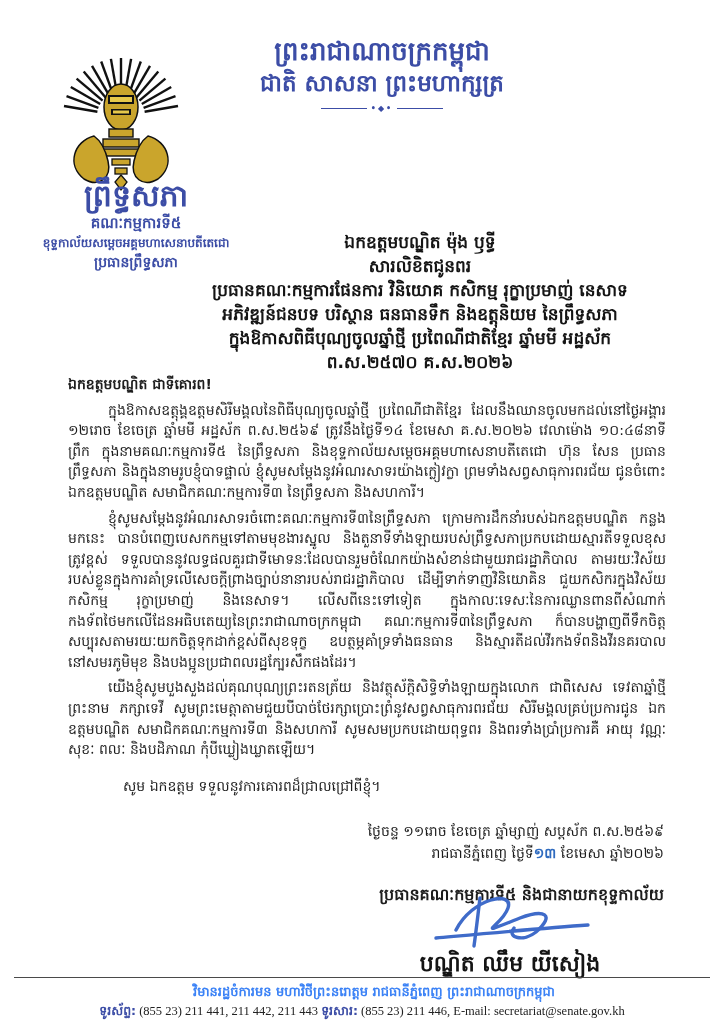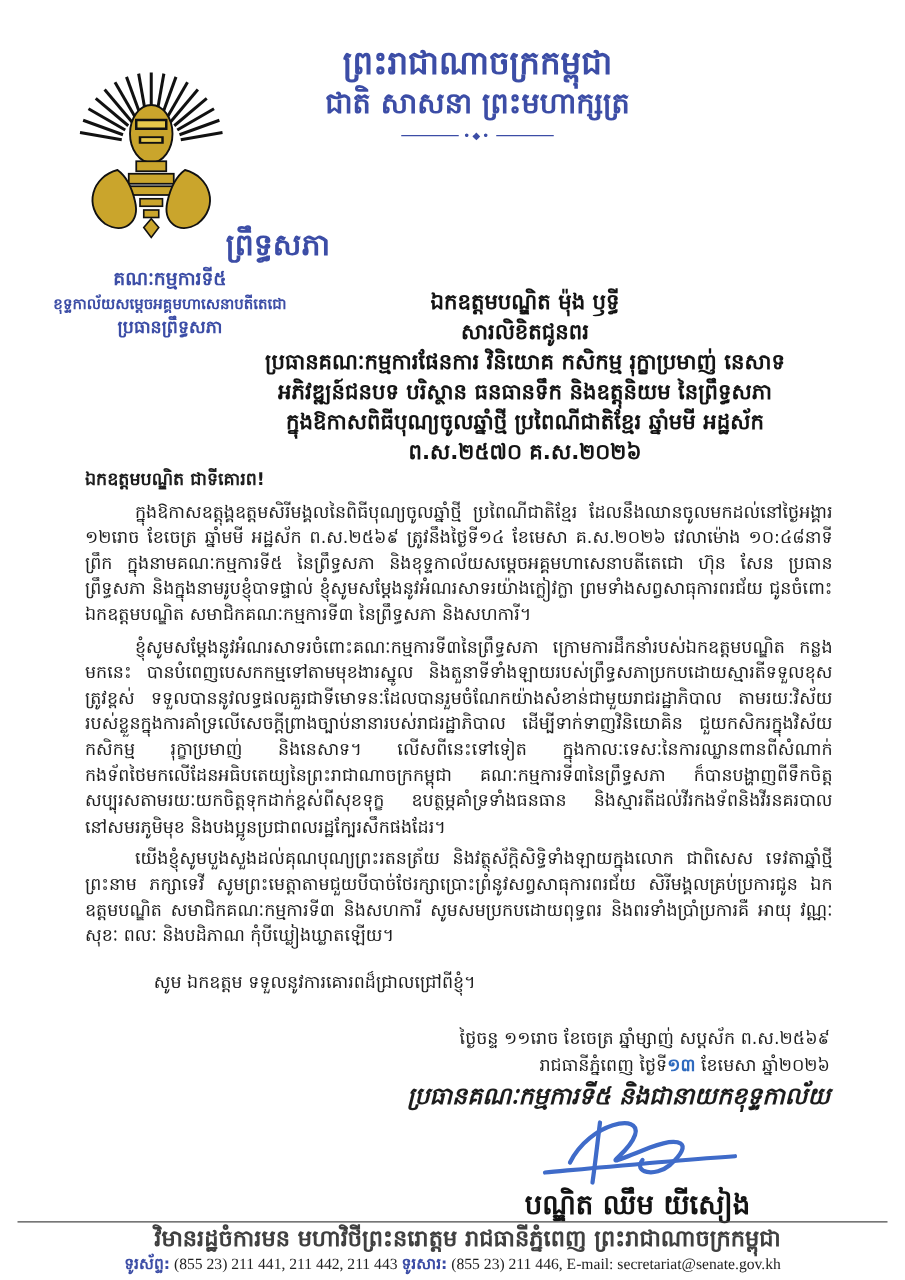--- a/index.html
+++ b/index.html
@@ -19,21 +19,21 @@
   .kingdom { font-size:26px; line-height:34px; }
   .motto   { font-size:23px; line-height:30px; }
   .ornament-row { display:flex; align-items:center; justify-content:center; margin-top:6px; color:#3c4da6; }
   .ornament-row .bar { width:46px; border-top:1px solid #3c4da6; }
   .ornament-row .glyph { font-size:8px; padding:0 4px; letter-spacing:2px; }
   
   .sender {
     position:absolute; left:8px; top:180px; width:256px;
     text-align:center; color:#3c4da6; font-weight:bold;
   }
-  .sender .institution { font-size:24px; line-height:32px;text-align:right; }
+  .sender .institution { font-size:30px; line-height:32px; }
   .sender .committee   { font-size:15px; line-height:22px; }
   .sender .office      { font-size:12px; line-height:18px; }
   .sender .stitle      { font-size:14px; line-height:20px; }
   
   .subject {
     position:absolute; left:150px; top:230px; width:540px;
     text-align:center; font-weight:bold; color:#141414;
   }
   .subject div { font-size:17px; line-height:24px; }
   
@@ -42,31 +42,31 @@
     font-size:14px; line-height:20.6px; color:#1d1d1d;
   }
   .salutation { font-weight:bold; margin-bottom:5px; }
   .para { text-align:justify; text-indent:40px; margin-bottom:5px; }
   .closing { text-indent:55px; margin-top:16px; }
   
   .dateblock {
     position:absolute; left:272px; top:820px; width:392px;
     text-align:right; font-size:14px; line-height:22px;
   }
-  .dateblock .sign-title { font-weight:bold; font-size:19px; line-height:24px; margin-top:1px;font-style:italic; }
+  .dateblock .sign-title { font-weight:bold; font-size:16px; line-height:24px; margin-top:19px; }
   .day-blue { color:#2f6bbf; font-weight:bold; }
   .signature-svg { position:absolute; left:428px; top:888px; width:170px; height:64px; }
   .signer-name {
     position:absolute; left:390px; top:950px; width:240px;
     text-align:center; font-weight:bold; font-size:22px; color:#141414;
   }
   
   .footer-rule { position:absolute; left:14px; right:14px; top:977px; border-top:1.6px solid #4a4a4a; }
   .footer { position:absolute; left:0; top:982px; width:724px; text-align:center; }
-  .footer .addr { color:#404040; font-weight:bold; font-size:18px; line-height:19px;margin-left:24px; }
+  .footer .addr { color:#3b82f6; font-weight:bold; font-size:13px; line-height:19px;margin-left:24px; }
   .footer .contact { font-size:12.5px; line-height:19px; color:#222; font-family:"Liberation Serif","DejaVu Serif",serif; }
   .footer .lbl { color:#3c4da6; font-weight:bold; font-family:"DejaVu Sans",sans-serif; }
 </style>
 </head>
 <body>
 
 <div class="page">
 
   <svg class="crest" viewBox="0 0 130 150" aria-hidden="true">
     <g stroke="#111" stroke-width="2.4">

